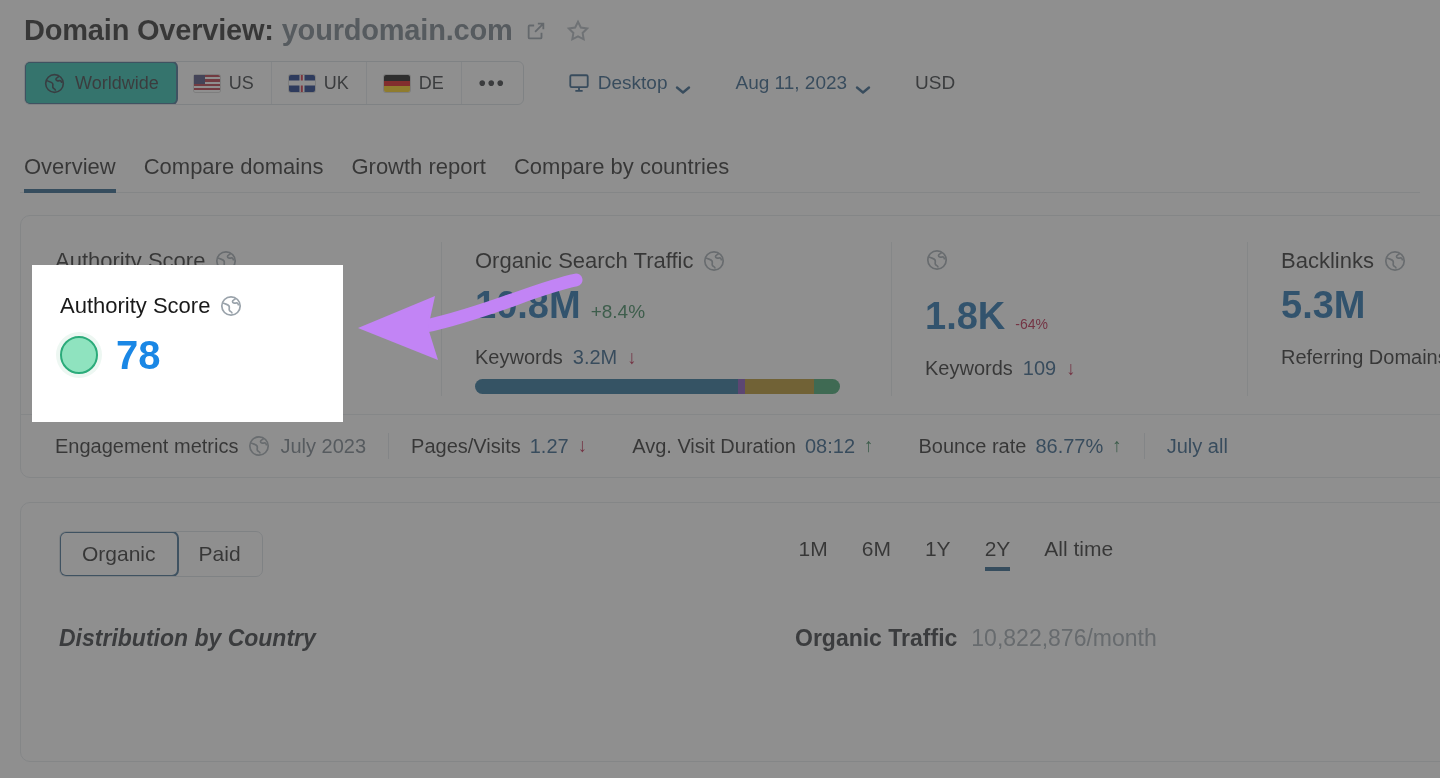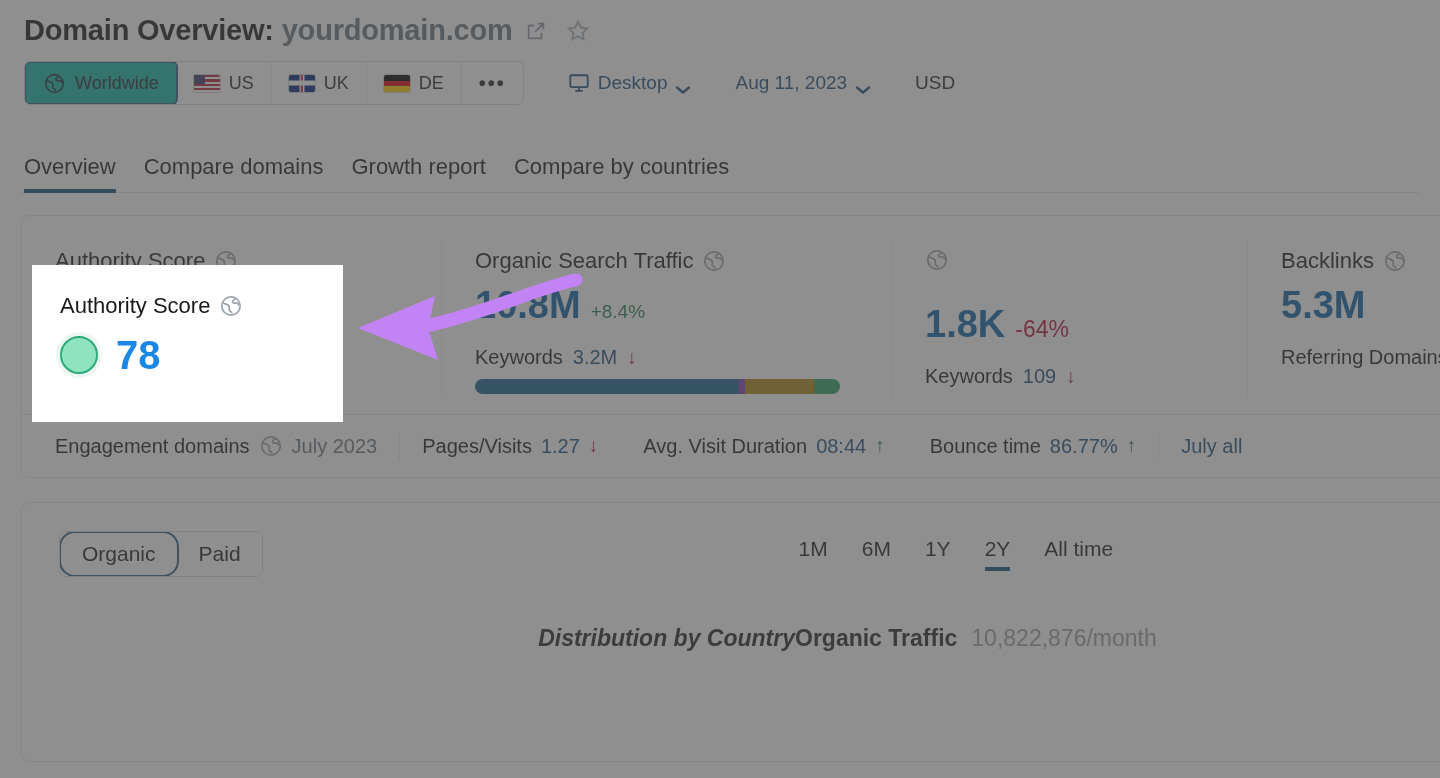--- a/index.html
+++ b/index.html
@@ -17,21 +17,20 @@
   }
 
   
   #page {
     position: absolute;
     left: 0; top: 0;
     width: 1440px;
     height: 778px;
     background: #ffffff;
     padding: 0 20px;
-    text-align: right;
   }
 
   
   #dimmer {
     position: absolute;
     left: 0; top: 0;
     width: 1440px;
     height: 778px;
     background: rgba(74,74,74,0.62);
     pointer-events: none;
@@ -265,21 +264,21 @@
     color:#1a87e5;
     line-height: 1;
   }
   .big-num {
     font-size: 38px;
     font-weight: bold;
     color:#0d63a5;
     line-height: 1;
   }
   .delta-up   { font-size: 19px; color:#2a7d4f; }
-  .delta-down { font-size: 23px; color:#b8123c;margin-top:32px; }
+  .delta-down { font-size: 14px; color:#b8123c;margin-top:32px; }
 
   .sub-row {
     display:flex;
     align-items:center;
     gap: 10px;
     margin-top: 22px;
     font-size: 20px;
     color:#1a1a1a;
     white-space: nowrap;
   }
@@ -341,21 +340,21 @@
   .toggle-btn {
     display:flex; align-items:center; justify-content:center;
     padding: 0 21px;
     font-size:21px;
     color:#1a1a1a;
     cursor:pointer;
     background:transparent;
   }
   .toggle-btn.active {
     border:2px solid #2f5f86;
-    border-radius:16px;
+    border-radius:7px;
     margin:-1px;
     position:relative; z-index:2;
   }
   .ranges {
     display:flex;
     gap: 34px;
     margin-left: 536px;
   }
   .range {
     font-size:21px;
@@ -603,45 +602,45 @@
           <span class="big-num">5.3M</span>
         </div>
         <div class="sub-row">
           <span>Referring Domains</span>
         </div>
       </div>
     </div>
 
     <div class="engagement">
       <div class="eng-item">
-        <span>Engagement domains</span>
+        <span>Engagement metrics</span>
         <span class="globe-gray">
           <svg viewBox="0 0 24 24" width="24" height="24" fill="none" stroke="currentColor" stroke-width="1.7">
             <circle cx="12" cy="12" r="9.2"></circle>
             <path d="M4 9c3 1.5 5 1 6 3s-.5 3 .5 4.5 2.5 1 2.5 3"></path>
             <path d="M16.5 4.5c-1 1.5-3 1.5-3 3s2 2 3.5 1.5 2.5 1 2.5 2.5"></path>
           </svg>
         </span>
         <span class="eng-month">July 2023</span>
       </div>
       <span class="eng-sep"></span>
       <div class="eng-item">
         <span>Pages/Visits</span>
         <span class="val">1.27</span>
         <span class="arrow-down">↓</span>
       </div>
       <span class="eng-sep" style="background:transparent"></span>
       <div class="eng-item">
         <span>Avg. Visit Duration</span>
-        <span class="val">08:44</span>
+        <span class="val">08:12</span>
         <span class="arrow-up">↑</span>
       </div>
       <span class="eng-sep" style="background:transparent"></span>
       <div class="eng-item">
-        <span>Bounce time</span>
+        <span>Bounce rate</span>
         <span class="val">86.77%</span>
         <span class="arrow-up">↑</span>
       </div>
       <span class="eng-sep"></span>
       <div class="show-all">July all</div>
     </div>
   </div>
 
   <div class="card2">
     <div class="card2-top">

